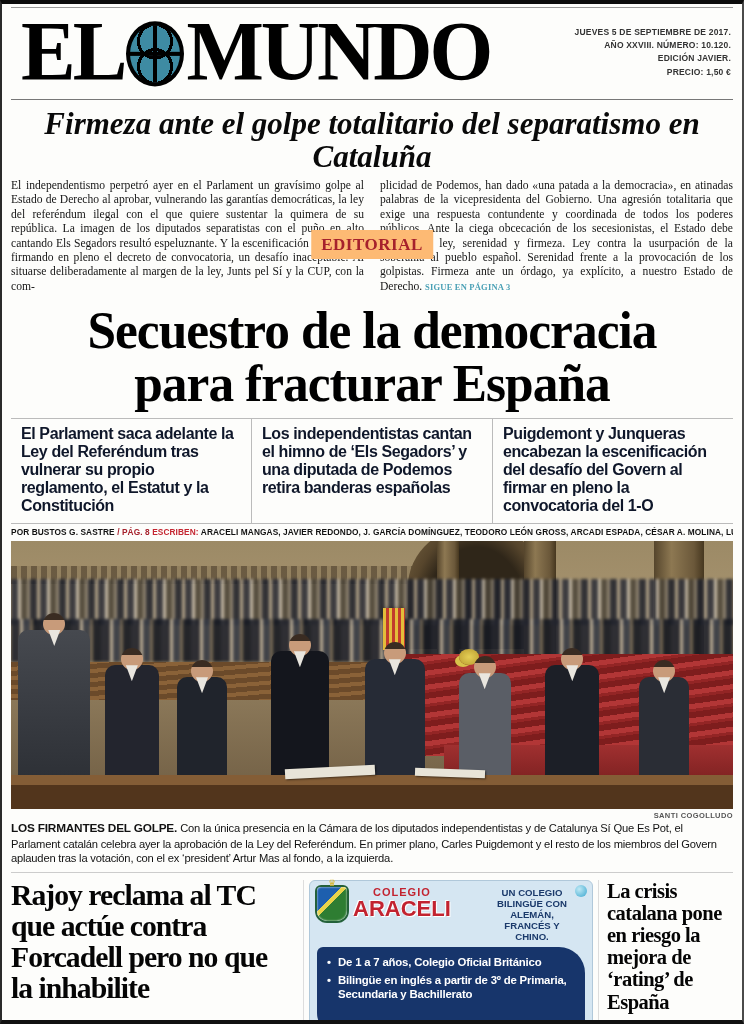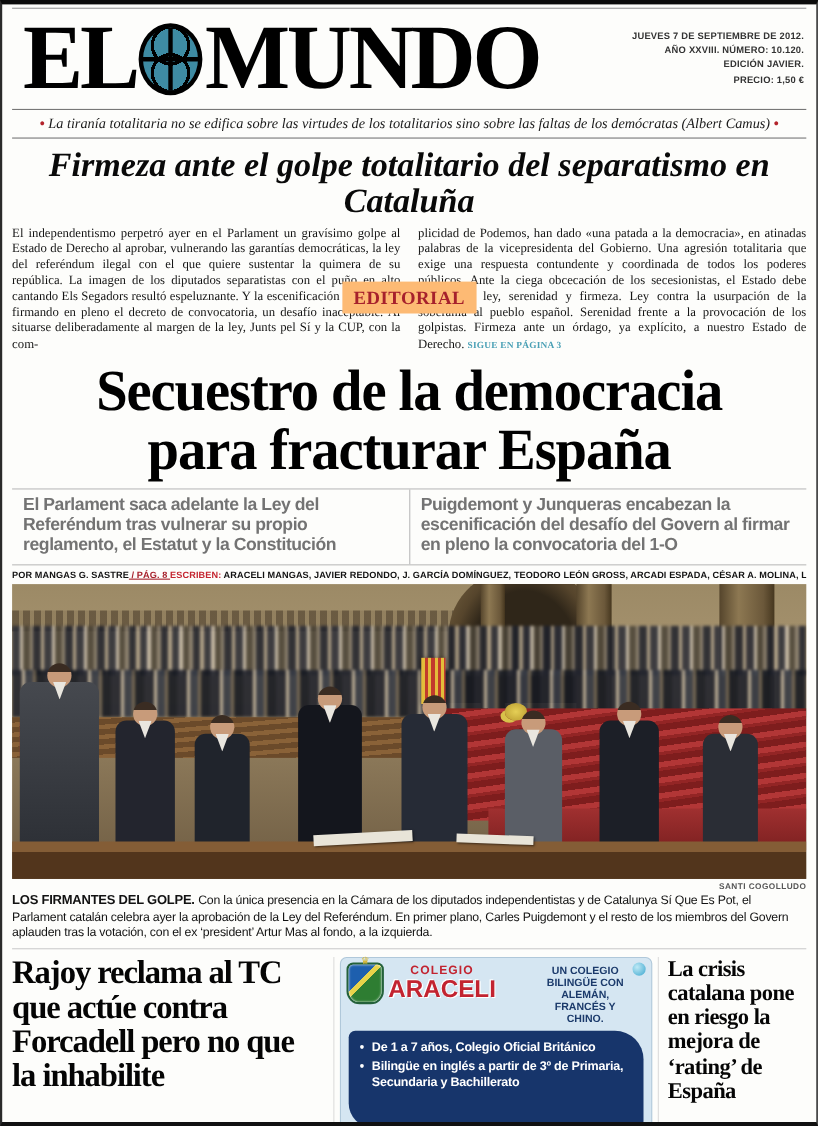--- a/index.html
+++ b/index.html
@@ -41,26 +41,26 @@
         background:#fdba74;padding:4px 10px;color:#a6212c;font-weight:bold;font-size:17px;
         letter-spacing:.5px;}
   .pageref{color:#4aa0b5;font-weight:bold;font-size:8.5px;letter-spacing:.2px;}
 
   
   .lead-head{font-family:"Liberation Serif",serif;font-weight:700;text-align:center;
         font-size:53px;line-height:1.0;letter-spacing:-1px;white-space:pre-line;color:#000;
         padding:10px 0 8px;transform:scaleX(.97);}
   .subheads{display:flex;border-top:1px solid #bbb;}
   .subhead{flex:1;padding:6px 10px 8px;font-weight:bold;font-size:16px;line-height:1.13;
-        letter-spacing:-.4px;color:#737373;}
+        letter-spacing:-.4px;color:#0f172a;}
   .subhead + .subhead{border-left:1px solid #bbb;}
   .lead-byline{border-top:1px solid #bbb;padding:3px 0 4px;font-size:8.3px;font-weight:bold;
         letter-spacing:.1px;color:#111;white-space:nowrap;overflow:hidden;}
   .red{color:#c42530;}
-  .maroon{color:#a6212c;text-decoration:underline;}
+  .maroon{color:#a6212c;}
 
   
   .photo{position:relative;width:100%;height:268px;overflow:hidden;background:
      linear-gradient(180deg,#9c8a66 0%,#a89470 30%,#8a775า 60%,#6e5c42 100%);
      background:linear-gradient(180deg,#9c8a66 0%,#a89470 30%,#8a7758 60%,#6e5c42 100%);}
   .ph{position:absolute;}
   .arch{left:55%;top:-6%;width:19%;height:46%;background:radial-gradient(ellipse at 50% 80%,#2f2619 0 55%,#56452c 70%,#7a6644 100%);border-radius:50% 50% 0 0;}
   .pillar{top:0;background:linear-gradient(90deg,#55452c,#8d7852 35%,#6b583a 80%,#463push);background:linear-gradient(90deg,#55452c,#8d7852 35%,#6b583a 80%,#46371f);}
   .gallery{left:0;top:9%;width:56%;height:7%;background:repeating-linear-gradient(90deg,#5d4e38 0 6px,#8f7d5c 6px 10px);opacity:.8;}
   .crowd{filter:blur(1.6px);}
@@ -117,42 +117,42 @@
 </head>
 <body>
 
 <div class="page">
   <div class="inner">
     <div class="topline"></div>
 
     <div class="masthead">
       <div class="logo"><span>EL</span><span class="globe"></span><span>MUNDO</span></div>
       <div class="dateline">
-        <div>JUEVES 7 DE SEPTIEMBRE DE 2012.</div>
+        <div>JUEVES 5 DE SEPTIEMBRE DE 2017.</div>
         <div>AÑO XXVIII. NÚMERO: 10.120.</div>
         <div>EDICIÓN JAVIER.</div>
         <div>PRECIO: 1,50 €</div>
       </div>
     </div>
-    <div class="quoteline"><span class="qb">•</span><span> La tiranía totalitaria no se edifica sobre las virtudes de los totalitarios sino sobre las faltas de los demócratas (Albert Camus) </span><span class="qb">•</span></div>
 
     <div class="ed-head">Firmeza ante el golpe totalitario del separatismo en Cataluña</div>
     <div class="ed-body">
       <div class="ed-col">El independentismo perpetró ayer en el Parlament un gravísimo golpe al Estado de Derecho al aprobar, vulnerando las garantías democráticas, la ley del referéndum ilegal con el que quiere sustentar la quimera de su república. La imagen de los diputados separatistas con el puño en alto cantando Els Segadors resultó espeluznante. Y la escenificación del Govern firmando en pleno el decreto de convocatoria, un desafío inaceptable. Al situarse deliberadamente al margen de la ley, Junts pel Sí y la CUP, con la com-</div>
       <div class="ed-col"><span>plicidad de Podemos, han dado «una patada a la democracia», en atinadas palabras de la vicepresidenta del Gobierno. Una agresión totalitaria que exige una respuesta contundente y coordinada de todos los poderes públicos. Ante la ciega obcecación de los secesionistas, el Estado debe actuar con ley, serenidad y firmeza. Ley contra la usurpación de la soberanía al pueblo español. Serenidad frente a la provocación de los golpistas. Firmeza ante un órdago, ya explícito, a nuestro Estado de Derecho. </span><span class="pageref">SIGUE EN PÁGINA 3</span></div>
       <div class="ed-kicker">EDITORIAL</div>
     </div>
 
     <div class="lead-head">Secuestro de la democracia
 para fracturar España</div>
     <div class="subheads">
       <div class="subhead">El Parlament saca adelante la Ley del Referéndum tras vulnerar su propio reglamento, el Estatut y la Constitución</div>
+      <div class="subhead">Los independentistas cantan el himno de ‘Els Segadors’ y una diputada de Podemos retira banderas españolas</div>
       <div class="subhead">Puigdemont y Junqueras encabezan la escenificación del desafío del Govern al firmar en pleno la convocatoria del 1-O</div>
     </div>
-    <div class="lead-byline"><span>POR MANGAS G. SASTRE</span><span class="maroon"> / PÁG. 8 </span><span class="red">ESCRIBEN:</span><span> ARACELI MANGAS, JAVIER REDONDO, J. GARCÍA DOMÍNGUEZ, TEODORO LEÓN GROSS, ARCADI ESPADA, CÉSAR A. MOLINA, LUIS M. ANSON, VICENTE LOZANO, JORGE BUSTOS Y RAÚL DEL POZO</span></div>
+    <div class="lead-byline"><span>POR BUSTOS G. SASTRE</span><span class="maroon"> / PÁG. 8 </span><span class="red">ESCRIBEN:</span><span> ARACELI MANGAS, JAVIER REDONDO, J. GARCÍA DOMÍNGUEZ, TEODORO LEÓN GROSS, ARCADI ESPADA, CÉSAR A. MOLINA, LUIS M. ANSON, VICENTE LOZANO, JORGE BUSTOS Y RAÚL DEL POZO</span></div>
 
     <div class="photo">
       <div class="ph gallery"></div>
       <div class="ph arch"></div>
       <div class="ph pillar" style="left:59%;width:3%;height:58%;"></div>
       <div class="ph pillar" style="left:71%;width:4.5%;height:62%;"></div>
       <div class="ph pillar" style="left:89%;width:7%;height:70%;"></div>
       <div class="ph crowd crowd1"></div>
       <div class="ph crowd crowd2"></div>
       <div class="ph benchwood"></div>

